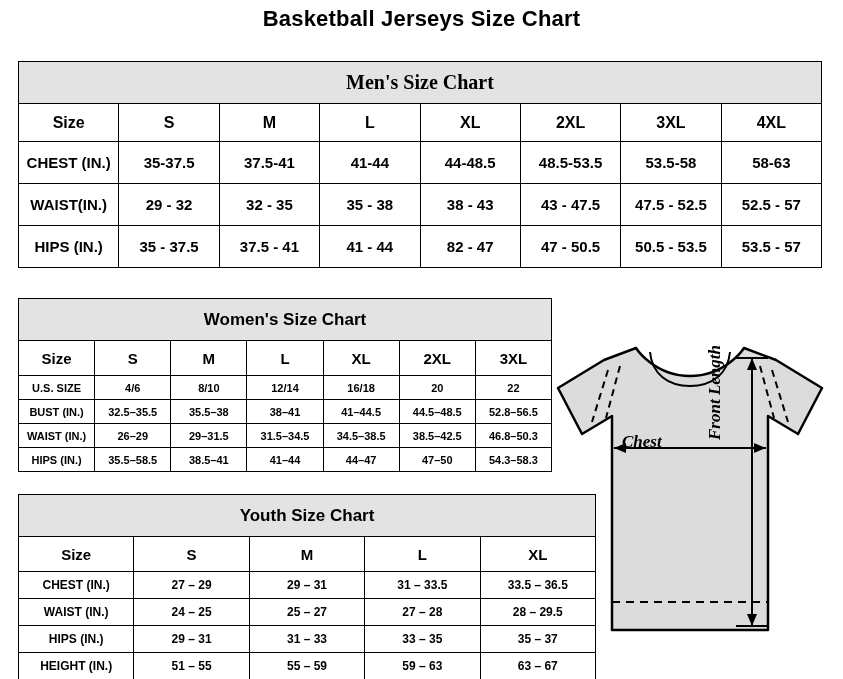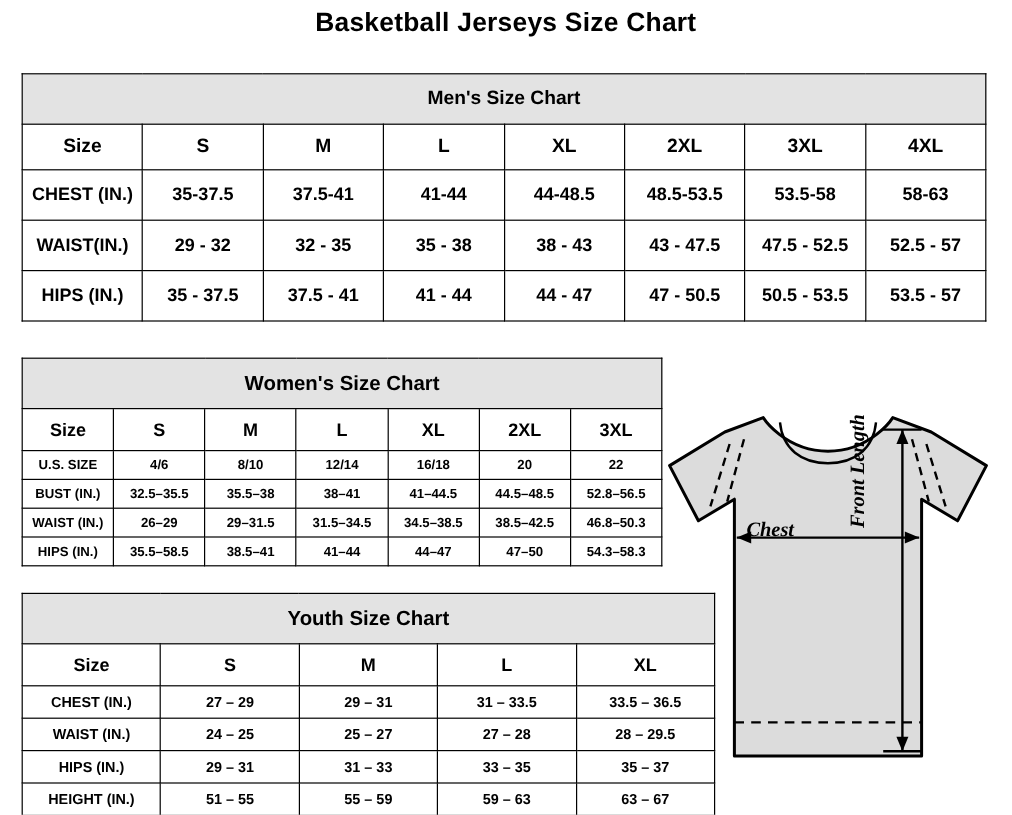--- a/index.html
+++ b/index.html
@@ -49,21 +49,21 @@
     font-weight: bold;
   }
 
   
   #mens-chart {
     position: absolute;
     left: 18px;
     top: 61px;
     width: 804px;
   }
-  #mens-chart .caption-cell { height: 41px; font-size: 16px; }
+  #mens-chart .caption-cell { height: 41px; font-size: 20px; font-family: Liberation Serif, serif; }
   #mens-chart tr.hdr td { height: 37px; font-size: 16px; }
   #mens-chart tr.body td { height: 41px; font-size: 15px; }
   #mens-chart td.rowlabel { font-size: 14.5px; }
 
   
   #womens-chart {
     position: absolute;
     left: 18px;
     top: 298px;
     width: 534px;
@@ -155,21 +155,21 @@
     <td>38 - 43</td>
     <td>43 - 47.5</td>
     <td>47.5 - 52.5</td>
     <td>52.5 - 57</td>
   </tr>
   <tr class="body">
     <td class="rowlabel">HIPS (IN.)</td>
     <td>35 - 37.5</td>
     <td>37.5 - 41</td>
     <td>41 - 44</td>
-    <td>44 - 47</td>
+    <td>82 - 47</td>
     <td>47 - 50.5</td>
     <td>50.5 - 53.5</td>
     <td>53.5 - 57</td>
   </tr>
 </tbody>
   </table>
 
 <table class="size-table" id="womens-chart">
   <tbody>
       <tr>

